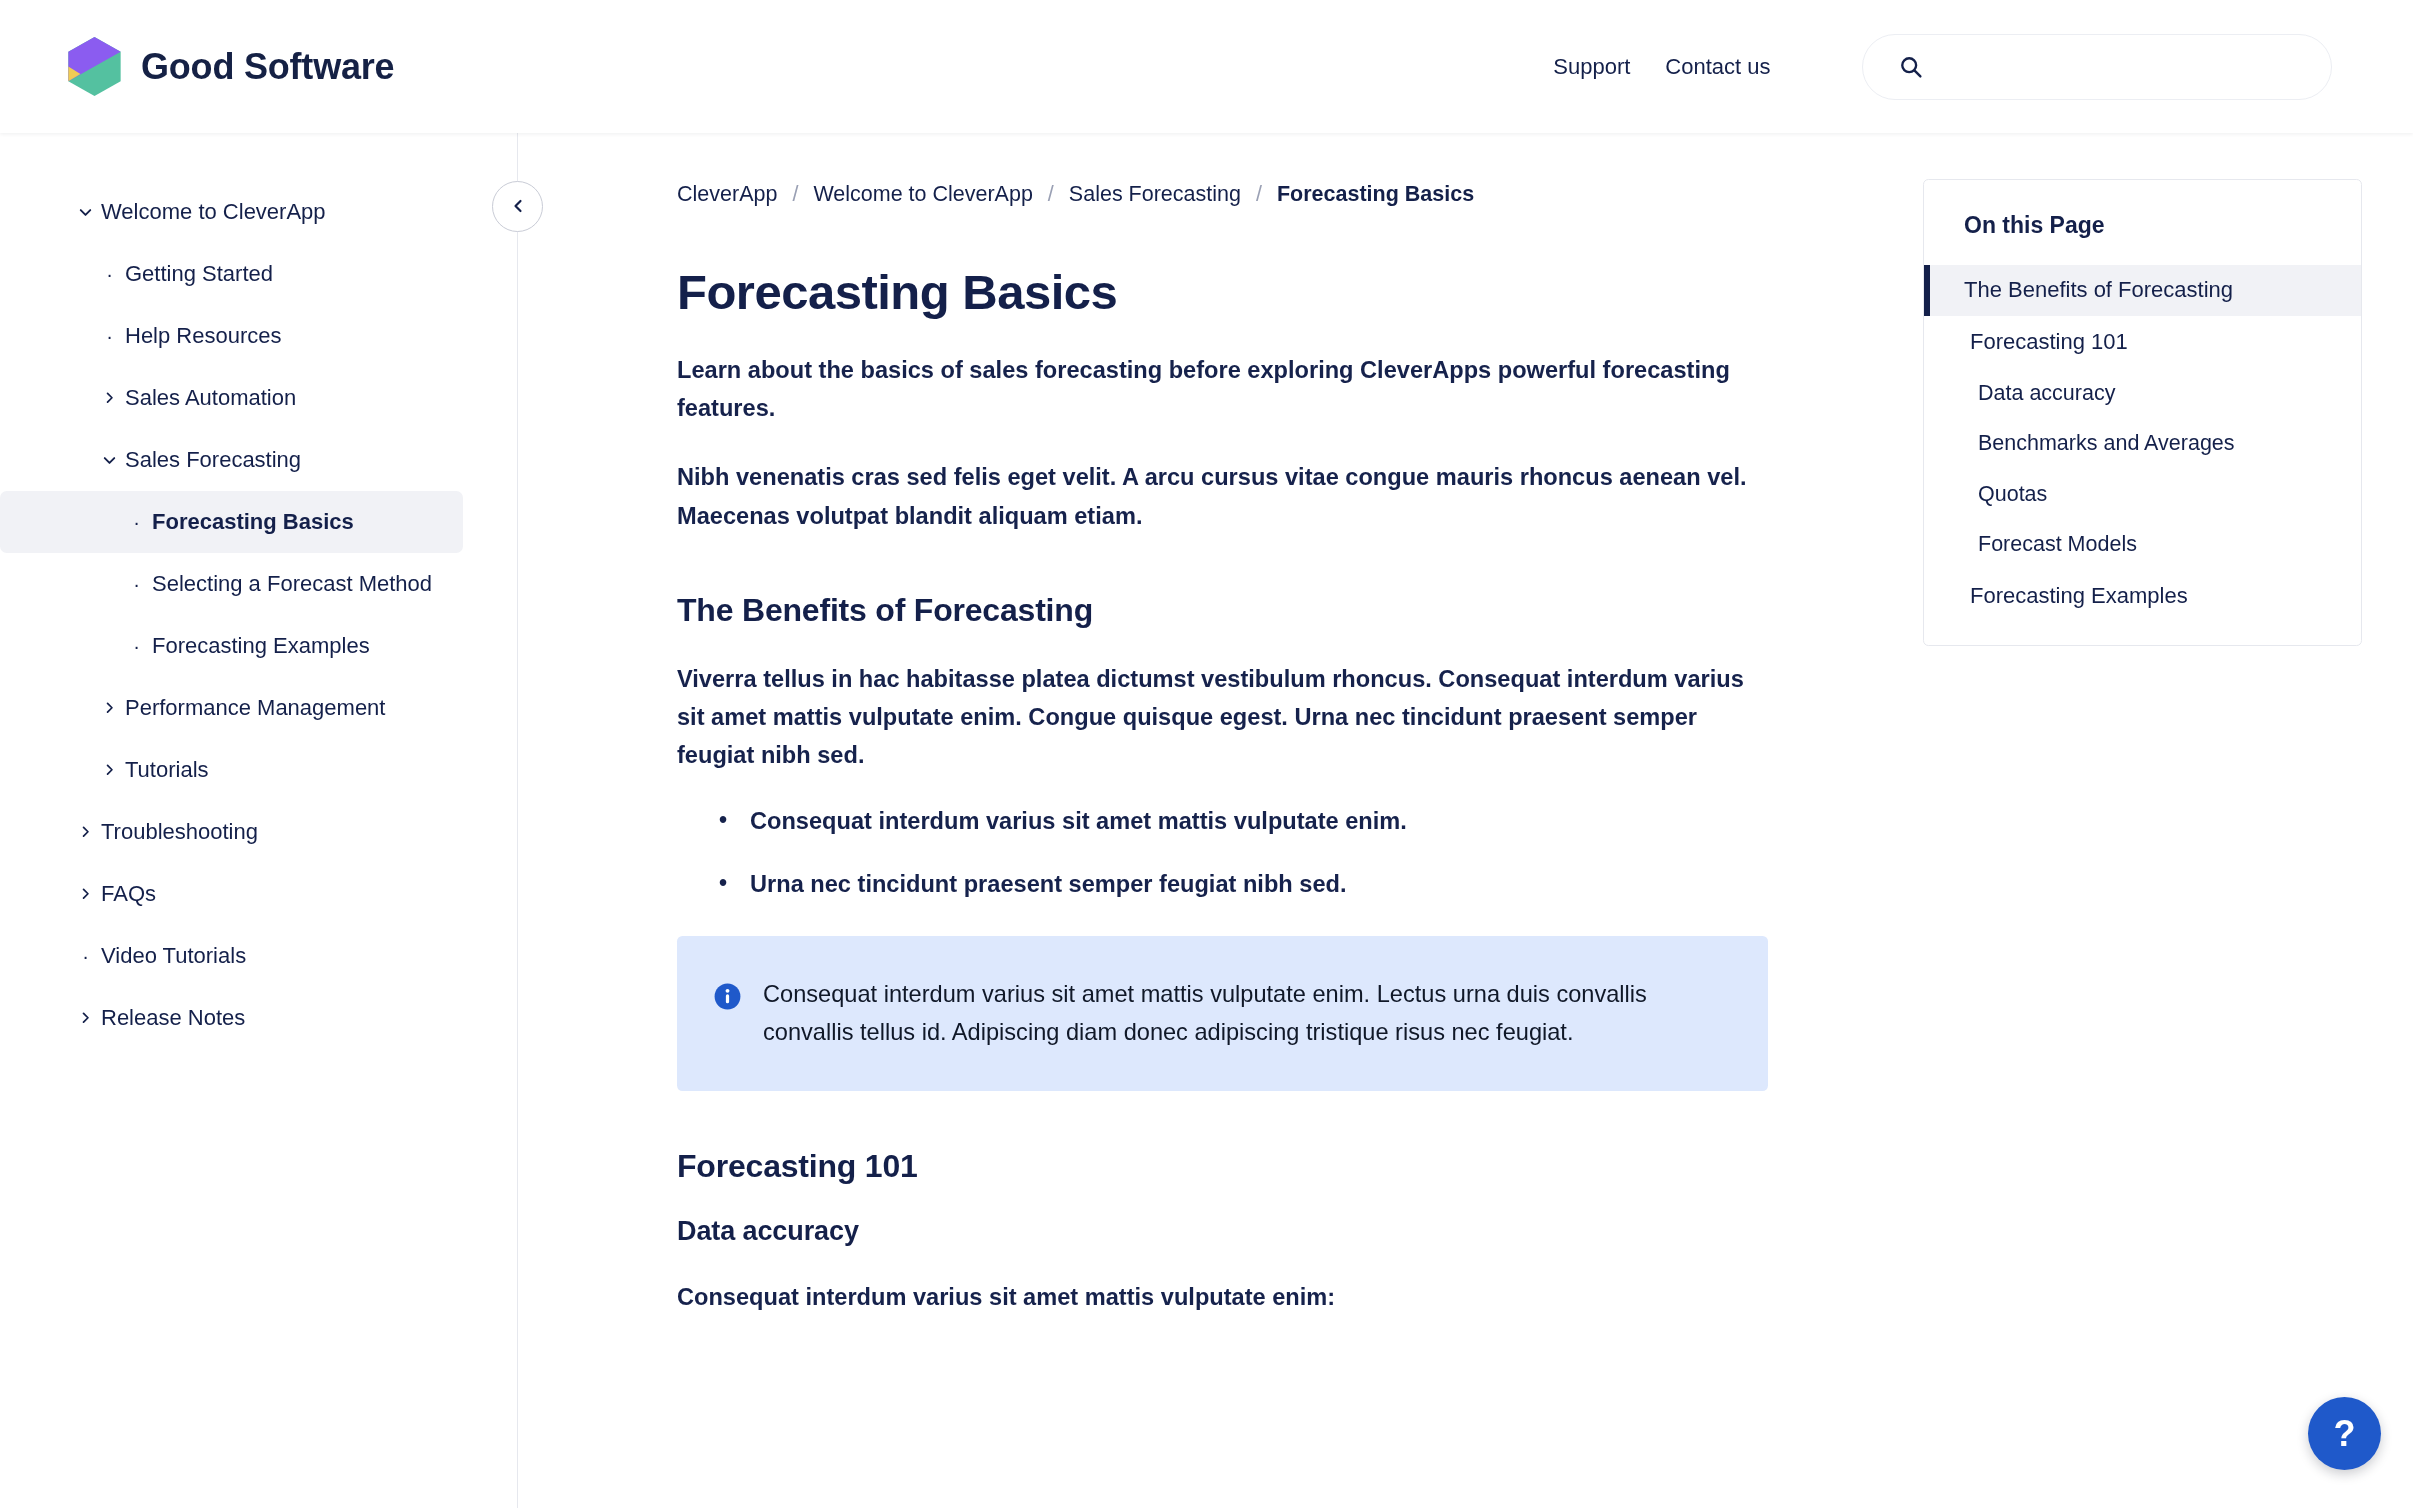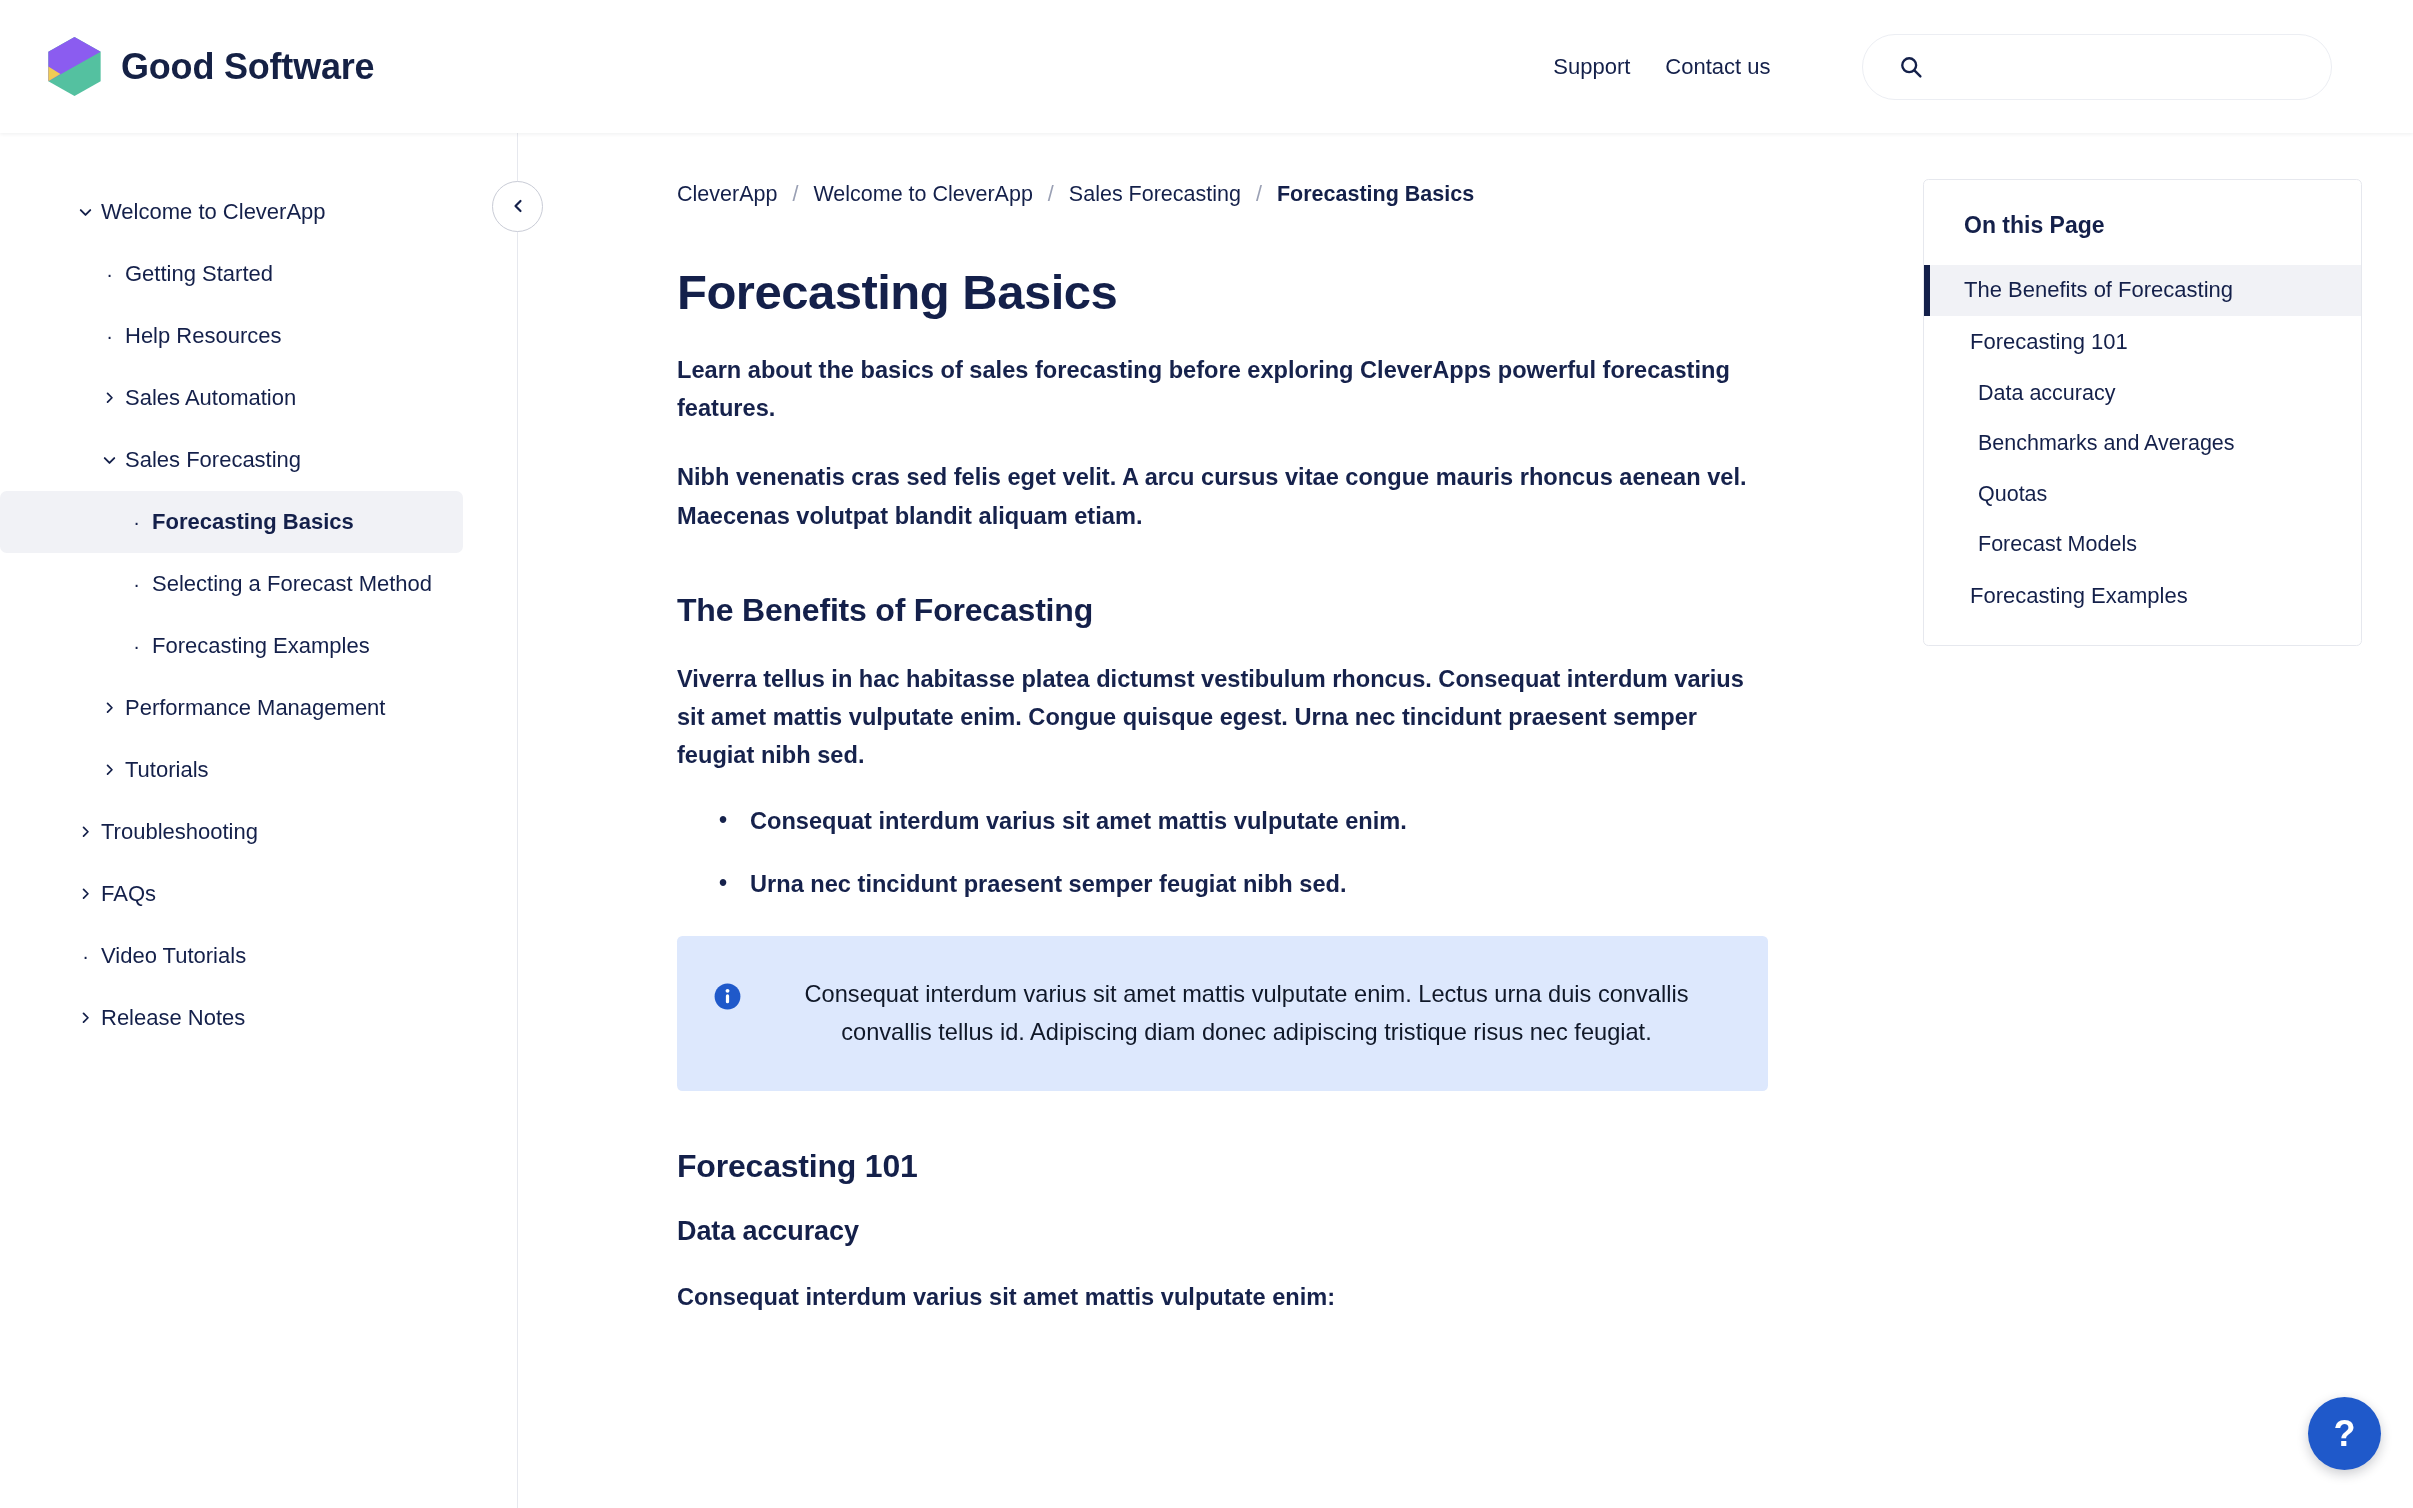--- a/index.html
+++ b/index.html
@@ -21,21 +21,21 @@
     height: 133px;
     background: #ffffff;
     display: flex;
     align-items: center;
     box-shadow: 0 1.3px 4px rgba(16,24,40,0.07);
     z-index: 40;
   }
   .brand {
     display: flex;
     align-items: center;
-    margin-left: 48px;
+    margin-left: 68px;
     gap: 20px;
   }
   .logo-mark {
     width: 53px; height: 59px;
     position: relative;
     flex: 0 0 auto;
   }
   .logo-mark svg { display: block; width: 53px; height: 59px; }
   .brand-name {
     font-size: 36px;
@@ -231,21 +231,20 @@
   }
 
   .callout {
     margin-top: 34px;
     width: 1091px;
     background: #dde8fd;
     border-radius: 5.4px;
     display: flex;
     padding: 39px 38px 39px 35px;
     gap: 20px;
-    text-align: center;
   }
   .callout .info-icon {
     flex: 0 0 auto;
     width: 31px; height: 31px;
     margin-top: 5.4px;
   }
   .callout .callout-text {
     font-size: 23.6px;
     line-height: 1.62;
     color: #101828;

